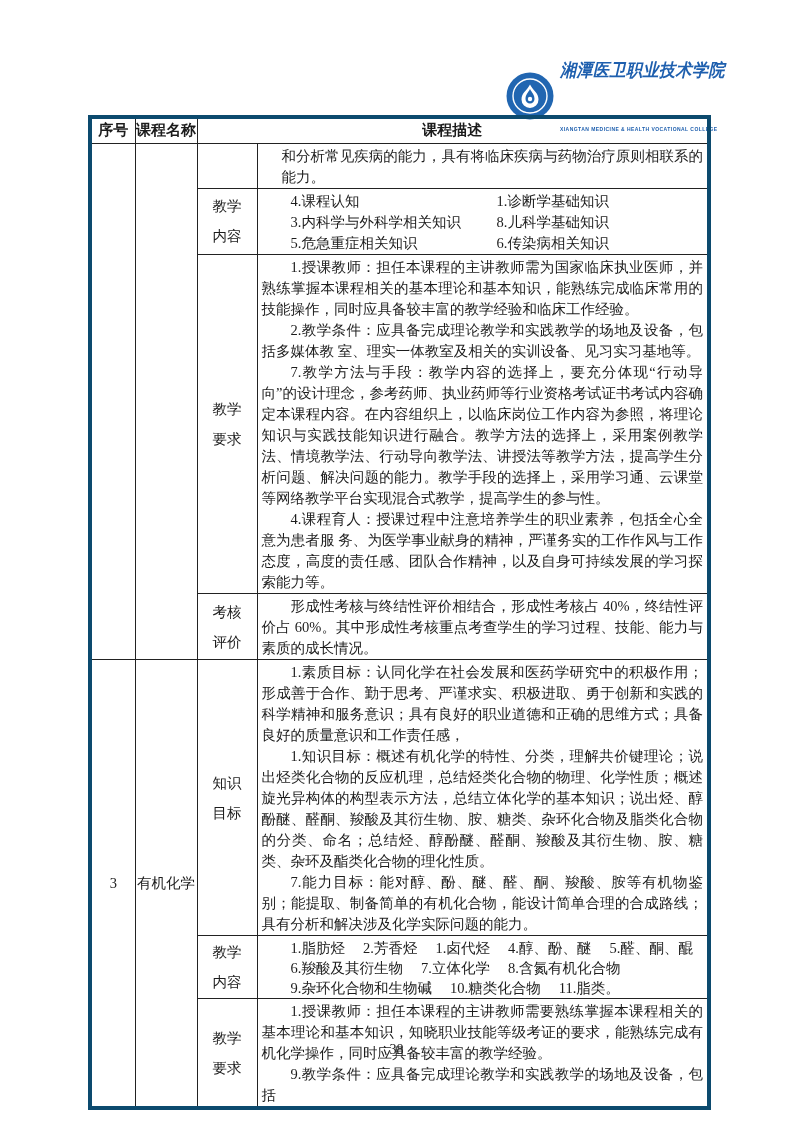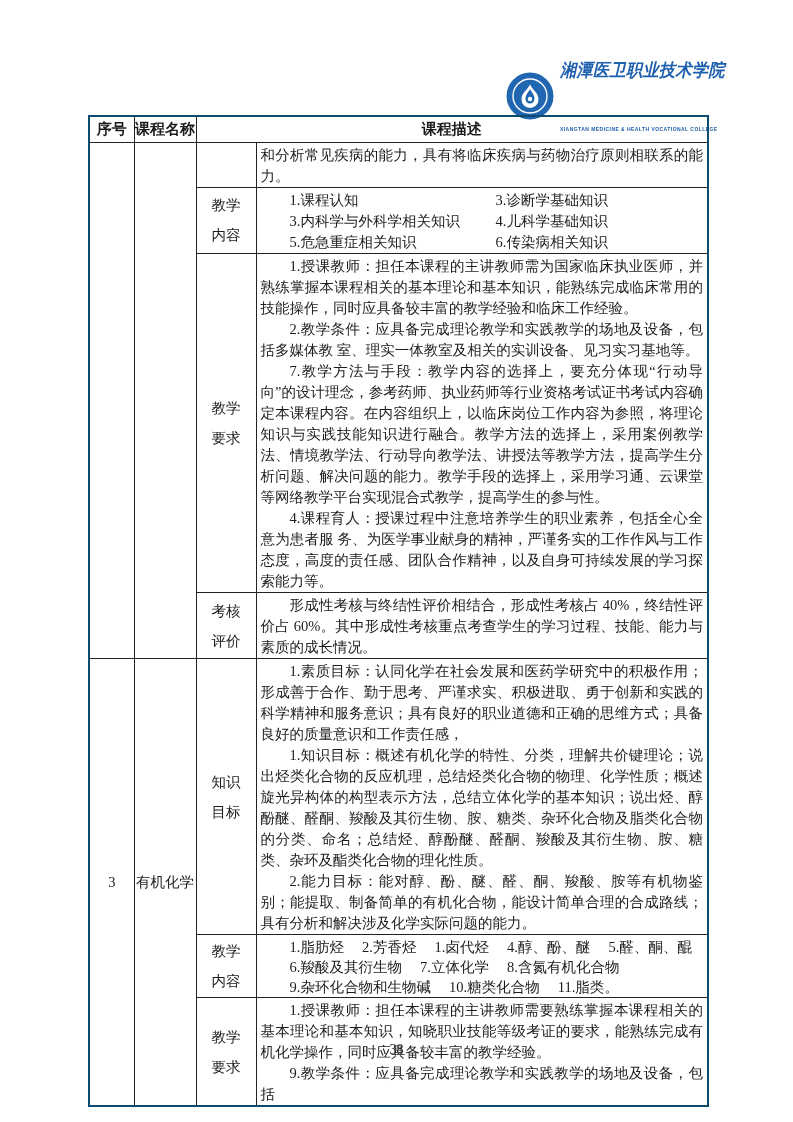--- a/index.html
+++ b/index.html
@@ -39,39 +39,39 @@
   }
   .course-table col.c-seq    { width: 45px; }
   .course-table col.c-name   { width: 62px; }
   .course-table col.c-label  { width: 60px; }
   .course-table col.c-body   { width: 452px; }
 
   .course-table th, .course-table td {
     border: 1px solid #222222;
     overflow: hidden;
   }
-  table.course-table { border: 2px solid #0c4a6e; }
+  table.course-table { border: 4px solid #0c4a6e; }
 
   .course-table th {
     font-weight: bold; font-size: 15px;
     text-align: center; vertical-align: middle;
     height: 26px;
   }
   td.cell-center { text-align: center; vertical-align: middle; }
   td.cell-label  { text-align: center; vertical-align: middle; line-height: 30px; }
   td.cell-label .lbl { display: inline-block; width: 2.15em; }
 
   td.cell-body {
     vertical-align: top;
     padding: 2px 4px 0 4px;
     line-height: 21px;
     text-align: justify;
   }
   td.cell-body p.para   { text-indent: 2em; }
-  td.cell-body p.flush  { text-indent: 0; }
+  td.cell-body p.flush  { text-indent: 0; margin-left: 20px; }
 
   .pairs { padding-left: 2em; display: grid; grid-template-columns: 206px 1fr; line-height: 21.3px; }
   .item-line { padding-left: 2em; text-indent: 0; line-height: 20px; }
 
   
   tr.h-r1 td { height: 27px; }
   tr.h-r2 td { height: 64px; }
   tr.h-r3 td { height: 313px; margin-left: 40px; }
   tr.h-r4 td { height: 63px; }
   tr.h-r5 td { height: 272px; }
@@ -122,24 +122,24 @@
     <td class="cell-label"><span class="lbl"></span></td>
     <td class="cell-body">
       <p class="flush">和分析常见疾病的能力，具有将临床疾病与药物治疗原则相联系的能力。</p>
     </td>
   </tr>
 
   <tr class="h-r2">
     <td class="cell-label"><span class="lbl">教学内容</span></td>
     <td class="cell-body">
       <div class="pairs">
-        <span>1.课程认知</span>
-        <span>3.诊断学基础知识</span>
+        <span>4.课程认知</span>
+        <span>1.诊断学基础知识</span>
         <span>3.内科学与外科学相关知识</span>
-        <span>4.儿科学基础知识</span>
+        <span>8.儿科学基础知识</span>
         <span>5.危急重症相关知识</span>
         <span>6.传染病相关知识</span>
       </div>
     </td>
   </tr>
 
   <tr class="h-r3">
     <td class="cell-label"><span class="lbl">教学要求</span></td>
     <td class="cell-body">
       <p class="para">1.授课教师：担任本课程的主讲教师需为国家临床执业医师，并熟练掌握本课程相关的基本理论和基本知识，能熟练完成临床常用的技能操作，同时应具备较丰富的教学经验和临床工作经验。</p>
@@ -156,21 +156,21 @@
     </td>
   </tr>
 
   <tr class="h-r5">
     <td class="cell-center" rowspan="3">3</td>
     <td class="cell-center" rowspan="3">有机化学</td>
     <td class="cell-label"><span class="lbl">知识目标</span></td>
     <td class="cell-body">
       <p class="para">1.素质目标：认同化学在社会发展和医药学研究中的积极作用；形成善于合作、勤于思考、严谨求实、积极进取、勇于创新和实践的科学精神和服务意识；具有良好的职业道德和正确的思维方式；具备良好的质量意识和工作责任感，</p>
       <p class="para">1.知识目标：概述有机化学的特性、分类，理解共价键理论；说出烃类化合物的反应机理，总结烃类化合物的物理、化学性质；概述旋光异构体的构型表示方法，总结立体化学的基本知识；说出烃、醇酚醚、醛酮、羧酸及其衍生物、胺、糖类、杂环化合物及脂类化合物的分类、命名；总结烃、醇酚醚、醛酮、羧酸及其衍生物、胺、糖类、杂环及酯类化合物的理化性质。</p>
-      <p class="para">2.能力目标：能对醇、酚、醚、醛、酮、羧酸、胺等有机物鉴别；能提取、制备简单的有机化合物，能设计简单合理的合成路线；具有分析和解决涉及化学实际问题的能力。</p>
+      <p class="para">7.能力目标：能对醇、酚、醚、醛、酮、羧酸、胺等有机物鉴别；能提取、制备简单的有机化合物，能设计简单合理的合成路线；具有分析和解决涉及化学实际问题的能力。</p>
     </td>
   </tr>
 
   <tr class="h-r6">
     <td class="cell-label"><span class="lbl">教学内容</span></td>
     <td class="cell-body">
       <p class="item-line">1.脂肪烃　 2.芳香烃　 1.卤代烃　 4.醇、酚、醚　 5.醛、酮、醌</p>
       <p class="item-line">6.羧酸及其衍生物　 7.立体化学　 8.含氮有机化合物</p>
       <p class="item-line">9.杂环化合物和生物碱　 10.糖类化合物　 11.脂类。</p>
     </td>

